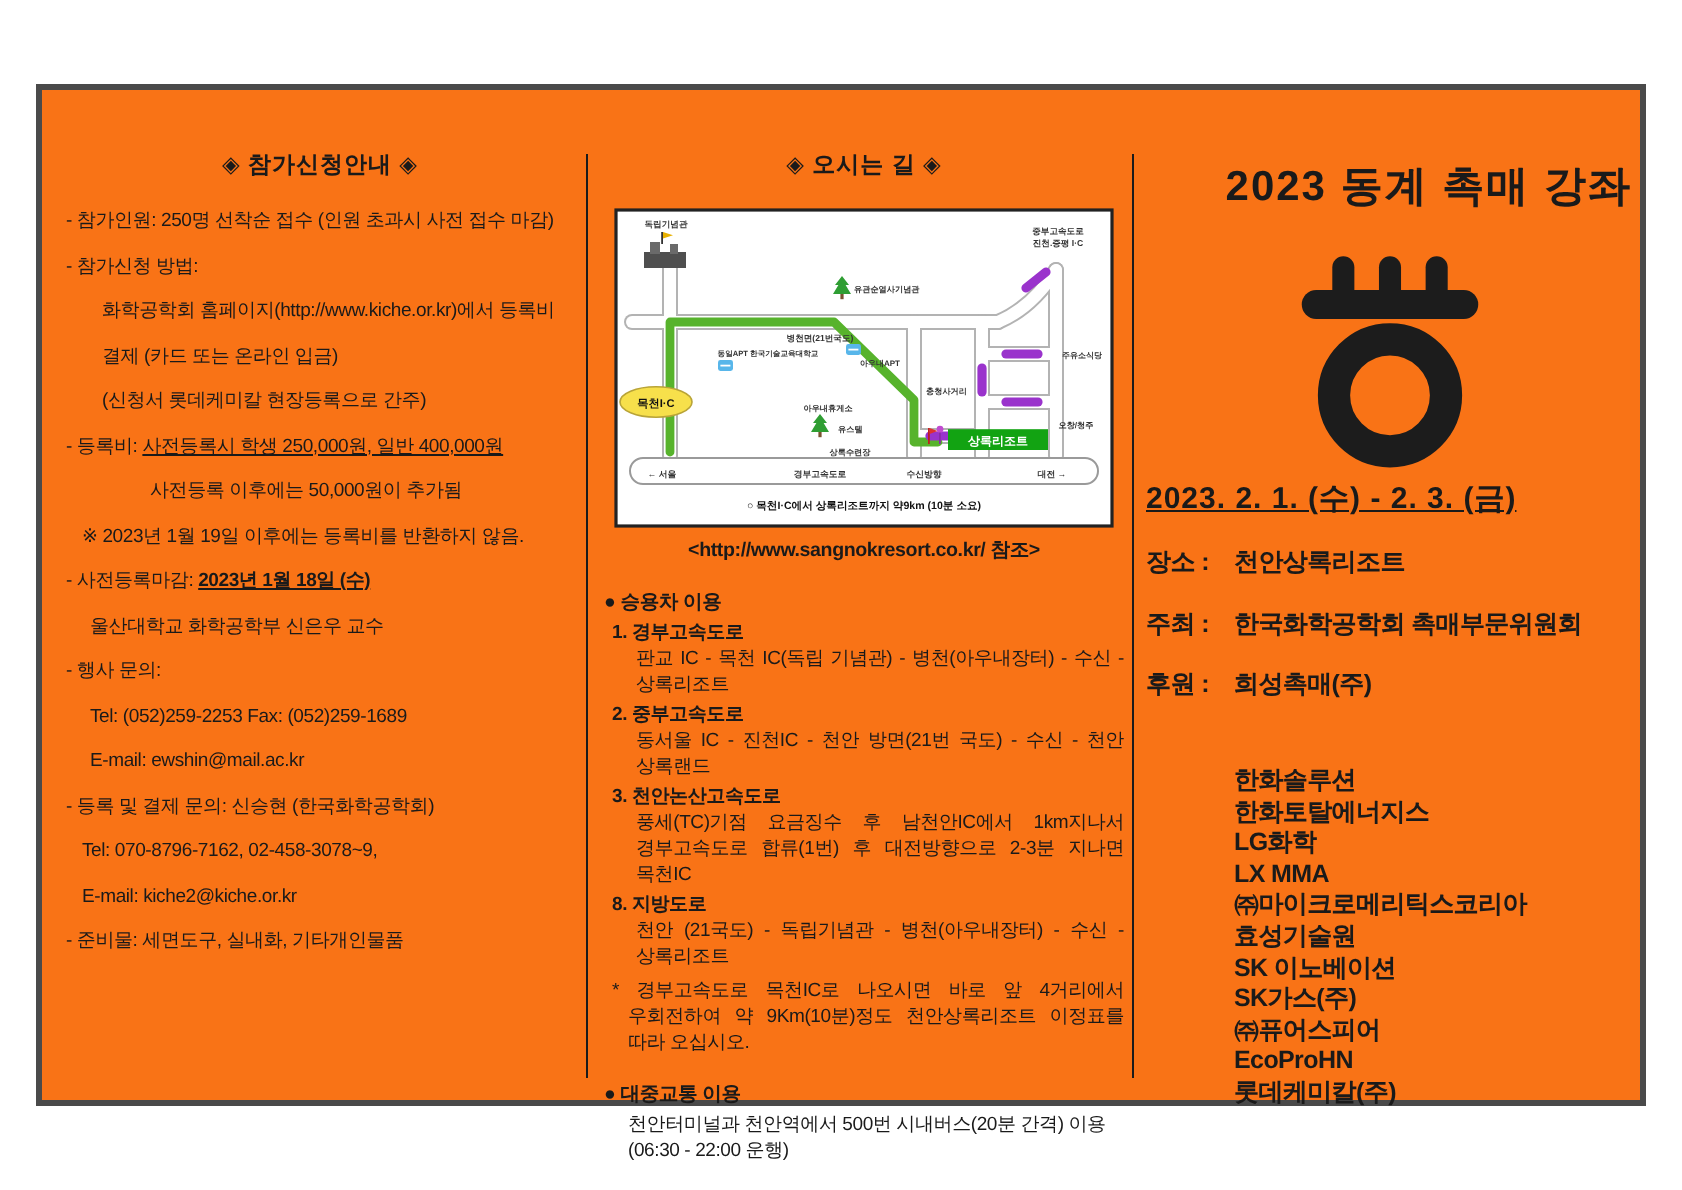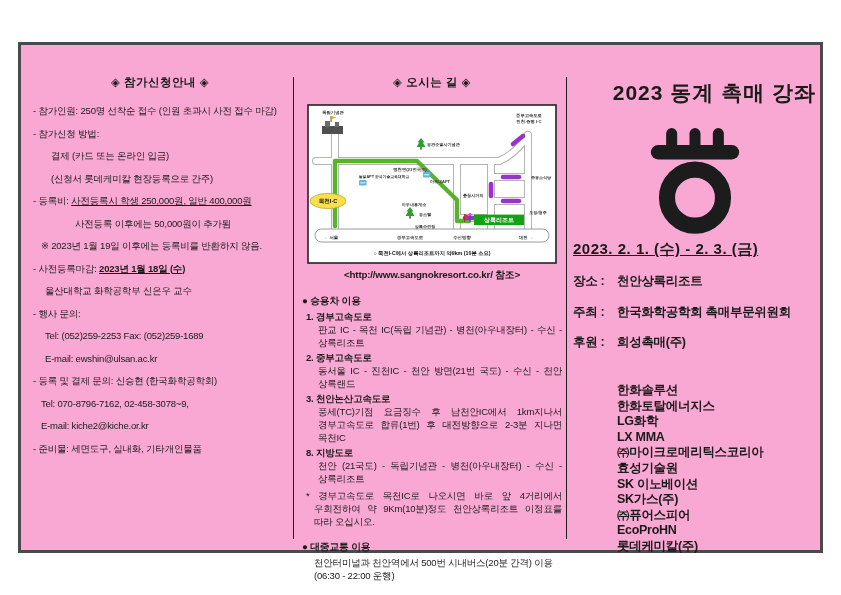--- a/index.html
+++ b/index.html
@@ -3,21 +3,21 @@
 <meta charset="utf-8">
 <style>
   html,body{margin:0;padding:0;}
   body{
     width:841px;height:595px;background:#ffffff;position:relative;
     font-family:"Liberation Sans","DejaVu Sans",sans-serif;color:#1a1a1a;
     -webkit-font-smoothing:antialiased;
   }
   .frame{
     position:absolute;left:18px;top:42px;width:805px;height:511px;
-    box-sizing:border-box;border:3px solid #4a4a4a;background:#f9a8d4;
+    box-sizing:border-box;border:3px solid #4a4a4a;background:#f97316;
   }
   .vdiv{position:absolute;top:32px;width:1px;height:462px;background:#1b1b1b;}
   .vdiv1{left:272px;}
   .vdiv2{left:545px;}
   .col{position:absolute;top:22px;}
   .col1{left:12px;width:254px;}
   .col2{left:281px;width:260px;}
   .col3{left:552px;width:243px;}
   .colhead{
     margin:8px 0 14px 0;text-align:center;font-size:11.5px;font-weight:700;
@@ -57,30 +57,31 @@
 
 <div class="frame">
 
   <div class="vdiv vdiv1"></div>
   <div class="vdiv vdiv2"></div>
 
   <section class="col col1">
     <h2 class="colhead">◈ 참가신청안내 ◈</h2>
     <p class="ln">- 참가인원: 250명 선착순 접수 (인원 초과시 사전 접수 마감)</p>
     <p class="ln gap">- 참가신청 방법:</p>
+    <p class="ln i18">화학공학회 홈페이지(http://www.kiche.or.kr)에서 등록비</p>
     <p class="ln i18">결제 (카드 또는 온라인 입금)</p>
     <p class="ln i18">(신청서 롯데케미칼 현장등록으로 간주)</p>
     <p class="ln gap"><span>- 등록비: </span><span class="u">사전등록시 학생 250,000원, 일반 400,000원</span></p>
     <p class="ln i42">사전등록 이후에는 50,000원이 추가됨</p>
     <p class="ln i8">※ 2023년 1월 19일 이후에는 등록비를 반환하지 않음.</p>
     <p class="ln gap"><span>- 사전등록마감: </span><span class="bu">2023년 1월 18일 (수)</span></p>
     <p class="ln i12">울산대학교 화학공학부 신은우 교수</p>
     <p class="ln gap">- 행사 문의:</p>
     <p class="ln i12">Tel: (052)259-2253   Fax: (052)259-1689</p>
-    <p class="ln i12">E-mail: ewshin@ulsan.ac.kr</p>
+    <p class="ln i12">E-mail: ewshin@mail.ac.kr</p>
     <p class="ln gap">- 등록 및 결제 문의: 신승현 (한국화학공학회)</p>
     <p class="ln i8">Tel: 070-8796-7162, 02-458-3078~9,</p>
     <p class="ln i8">E-mail: kiche2@kiche.or.kr</p>
     <p class="ln gap">- 준비물: 세면도구, 실내화, 기타개인물품</p>
   </section>
 
   <section class="col col2">
     <h2 class="colhead">◈ 오시는 길 ◈</h2>
 
     <div class="mapbox">

